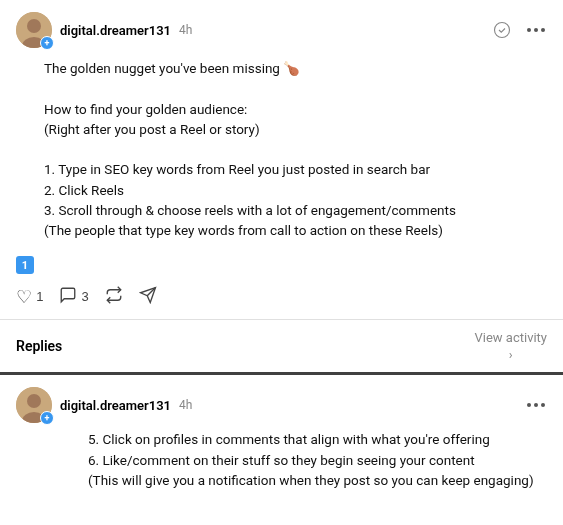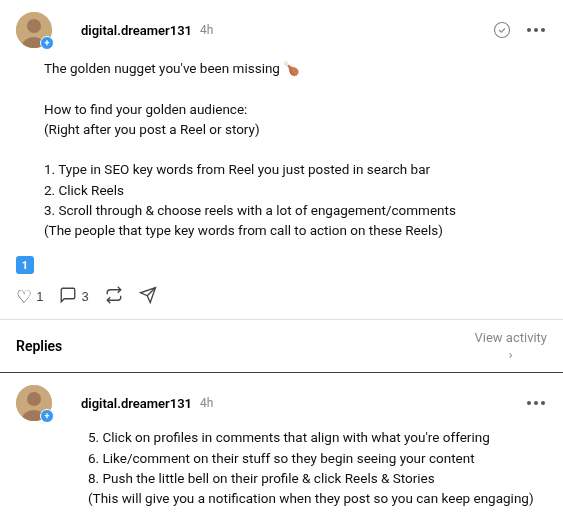--- a/index.html
+++ b/index.html
@@ -66,21 +66,20 @@
       border: 1.5px solid #fff;
       color: #fff;
       font-size: 9px;
       font-weight: bold;
       line-height: 1;
     }
 
     .username {
       font-weight: 600;
       font-size: 13px;
-      margin-left: 21px;
     }
 
     .timestamp {
       color: #888;
       font-size: 12px;
       margin-left: 0;
     }
 
     .header-icons {
       display: flex;
@@ -147,21 +146,21 @@
     .action-icon {
       font-size: 18px;
       line-height: 1;
     }
 
     .replies-header {
       display: flex;
       align-items: center;
       justify-content: space-between;
       padding: 10px 16px;
-      border-bottom: 1px solid #404040;
+      border-bottom: 3px solid #404040;
     }
 
     .replies-label {
       font-weight: 600;
       font-size: 14px;
     }
 
     .view-activity {
       color: #888;
       font-size: 13px;
@@ -310,21 +309,20 @@
           <circle cx="16" cy="2" r="2" fill="#555"></circle>
         </svg>
       </button>
     </div>
   </div>
 
   <div class="reply-content">
     <div class="post-text">
       <span class="line">5. Click on profiles in comments that align with what you're offering</span>
       <span class="line">6. Like/comment on their stuff so they begin seeing your content</span>
-      <span class="line">8. Push the little bell on their profile &amp; click Reels &amp; Stories</span>
       <span class="line">(This will give you a notification when they post so you can keep engaging)</span>
     </div>
 
     <div>
       
     </div>
 
   </div>
 </div>
 

